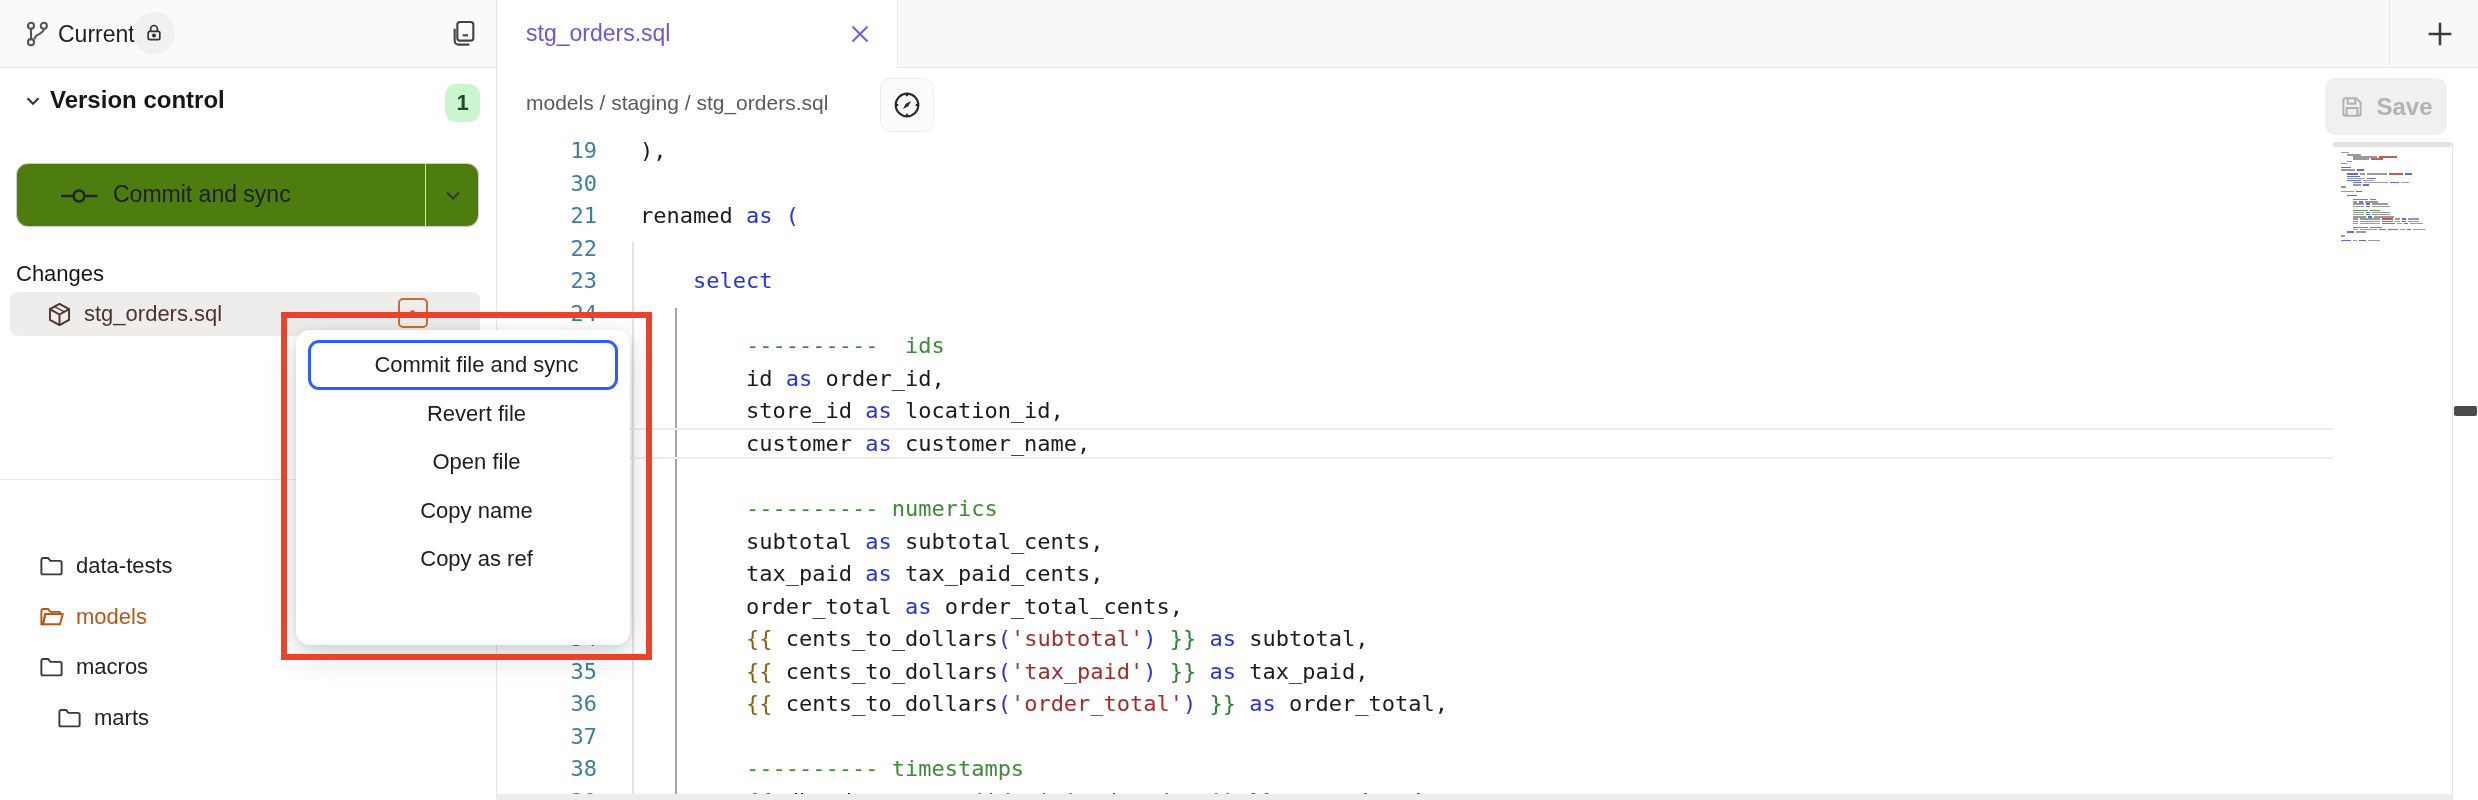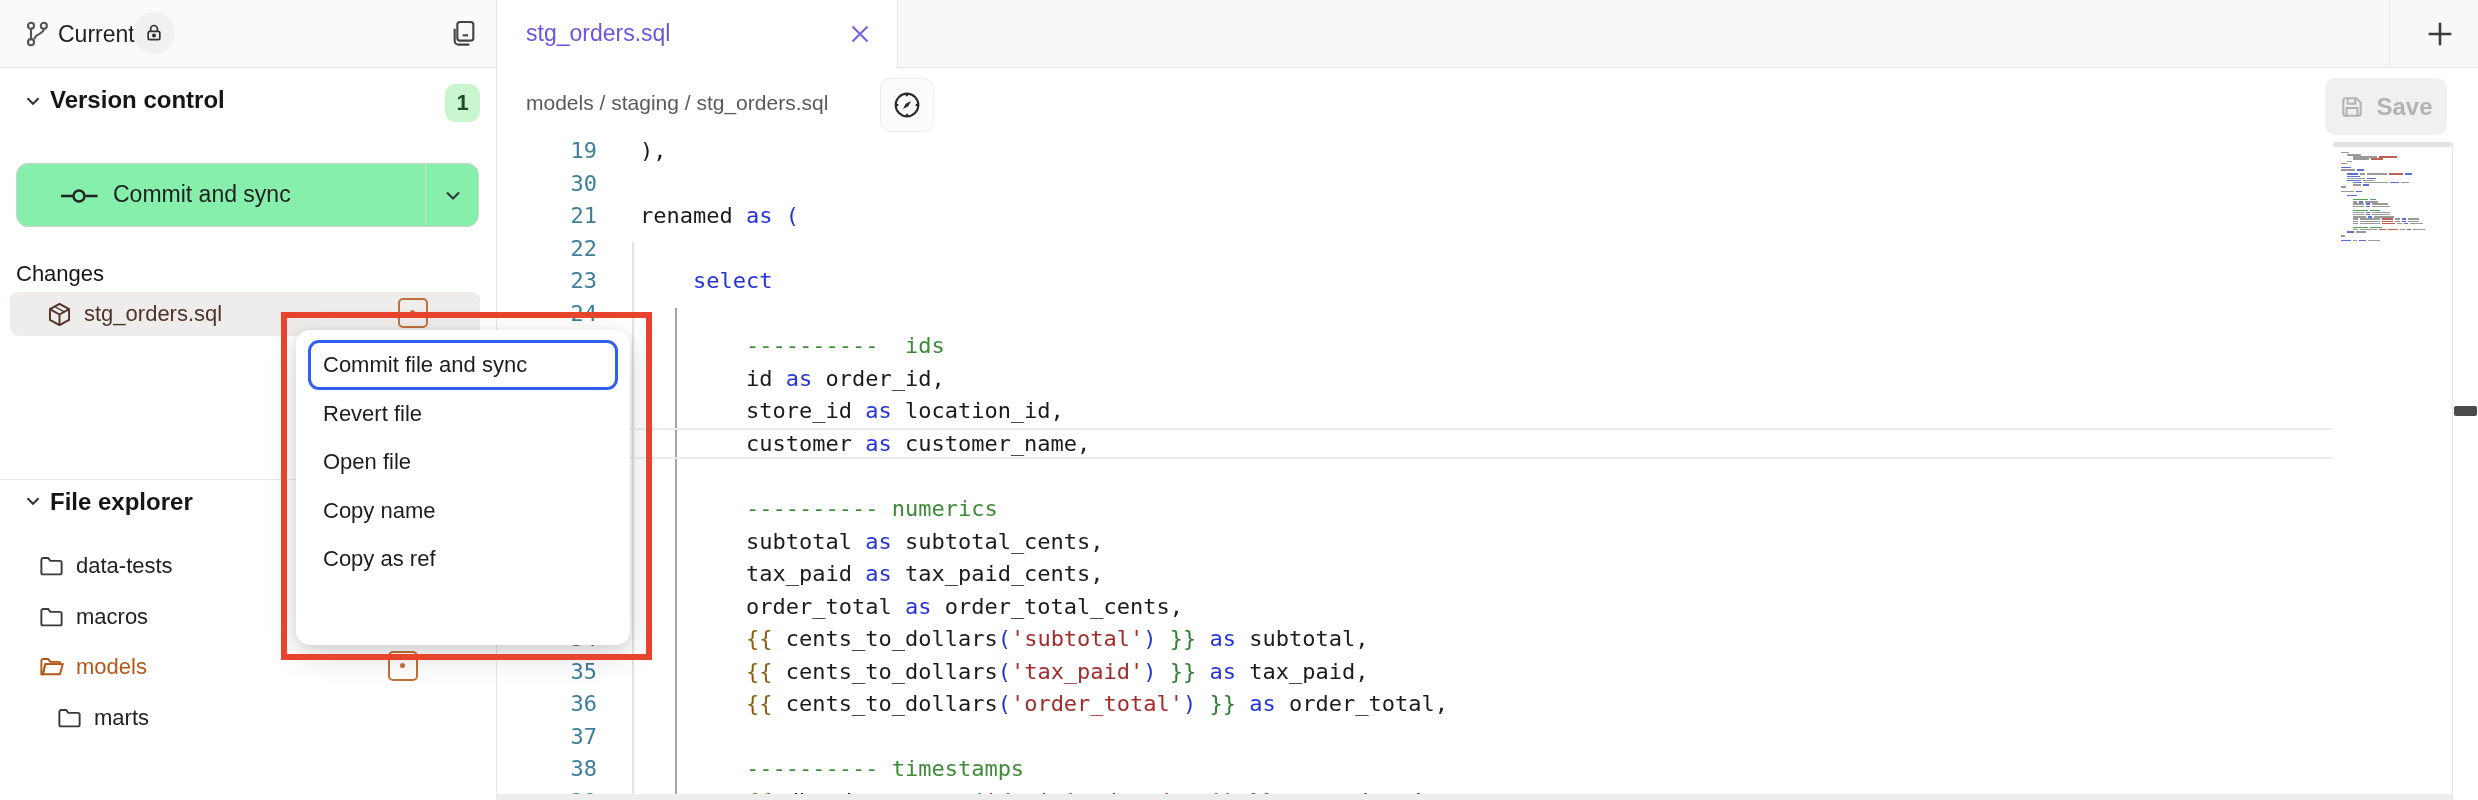--- a/index.html
+++ b/index.html
@@ -14,21 +14,21 @@
     background:#fafafa; border-bottom:1px solid #e8e8e8; }
   .sb-top-label { position:absolute; left:58px; top:21px; font-size:23px; color:#222; }
   .lock-badge { position:absolute; left:133px; top:12px; width:42px; height:42px;
     border-radius:50%; background:#f0f0f0; display:flex; align-items:center; justify-content:center; }
   .vc-row { position:absolute; left:0; top:80px; width:100%; height:42px; }
   .vc-title { position:absolute; left:50px; top:6px; font-size:24px; font-weight:700; color:#16161a; }
   .green-badge { position:absolute; right:16px; top:4px; min-width:35px; height:38px;
     background:#c9f6cf; color:#1b4d2a; border-radius:11px; font-size:22px; font-weight:600;
     display:flex; align-items:center; justify-content:center; padding:0 9px; }
   #commit-btn { position:absolute; left:16px; top:163px; width:463px; height:64px;
-    border:1.5px solid #cdcdcd; border-radius:12px; background:#86efac; cursor:pointer; }
+    border:1.5px solid #cdcdcd; border-radius:12px; background:#4d7c0f; cursor:pointer; }
   #commit-btn .label { position:absolute; left:96px; top:17px; font-size:23px; font-weight:500; color:#1f1f1f; }
   #commit-split { position:absolute; left:408px; top:0; width:55px; height:100%;
     border-left:1.5px solid #d6d6d6; display:flex; align-items:center; justify-content:center; }
   .section-label { position:absolute; left:16px; font-size:22px; font-weight:400; color:#16161a; }
   #changes-row { position:absolute; left:10px; top:292px; width:470px; height:44px;
     background:#efedec; border-radius:8px; cursor:pointer; }
   #changes-row .fname { position:absolute; left:74px; top:9px; font-size:22px; color:#50332a; }
   .mod-badge { position:absolute; width:30px; height:30px; border:2.5px solid #c2703a;
     border-radius:5px; }
   .mod-badge::after { content:""; position:absolute; left:10px; top:10px; width:5px; height:5px;
@@ -86,21 +86,21 @@
   #right-divider { position:absolute; left:1955px; top:0; width:1px; height:658px; background:#e6e6e6; }
   #drag-handle { position:absolute; left:1957px; top:264px; width:23px; height:10px;
     background:#4a4a4a; border-radius:2px; cursor:row-resize; }
   #bottom-scroll { position:absolute; left:0; top:652px; width:1955px; height:6px; background:#ededed; }
 
   
   #context-menu { position:absolute; left:296px; top:330px; width:334px; height:315px;
     background:#fff; border-radius:14px; box-shadow:0 10px 32px rgba(0,0,0,.16), 0 2px 8px rgba(0,0,0,.08);
     z-index:40; padding-top:11px; }
   .menu-item { position:relative; height:48.6px; line-height:48.6px; padding-left:27px;
-    font-size:22px; color:#1d1d1f; cursor:pointer; }
+    font-size:22px; color:#1d1d1f; cursor:pointer;text-align:center; }
   .menu-item .ring { position:absolute; left:12px; right:12px; top:-1px; height:50px;
     border:3px solid #2f5ef0; border-radius:11px; }
   #annotation-box { position:absolute; left:281px; top:312px; width:371px; height:348px;
     border:6px solid #e8432c; z-index:60; pointer-events:none; }
 
   svg { display:block; }
 </style>
 </head>
 <body>
 
@@ -165,55 +165,47 @@
         <path d="M3.8 7.4 L12 12 L20.2 7.4 M12 12 V21.2"></path>
         <path d="M7.5 4.9 L16.3 9.7" stroke-width="1.2"></path>
       </svg>
     </span>
     <span class="fname">stg_orders.sql</span>
     <span class="mod-badge" style="left:388px; top:6px;"></span>
   </div>
 
   <div id="explorer-divider"></div>
 
-  <div id="fe-header">
-    <span class="abs" style="left:22px; top:4px;">
-      <svg width="22" height="22" viewBox="0 0 24 24" fill="none" stroke="#333" stroke-width="2.2">
-        <path d="M6 9 l6 6 6-6"></path>
-      </svg>
-    </span>
-    <span class="fe-title">File explorer</span>
-  </div>
 
   <div id="explorer-list">
       <div class="fe-item">
         <span class="fe-icon" style="left: 38px;">
           <svg width="27" height="27" viewBox="0 0 24 24" fill="none" stroke="#3a3a3a" stroke-width="1.7">
             <path d="M3 17.5 V6 a1.5 1.5 0 0 1 1.5-1.5 H9 l2 2.5 h8.5 A1.5 1.5 0 0 1 21 8.5 v9 A1.5 1.5 0 0 1 19.5 19 h-15 A1.5 1.5 0 0 1 3 17.5 Z"></path>
           </svg>
         </span>
         <span class="fe-label" style="left: 76px;">data-tests</span>
-      </div>
-      <div class="fe-item">
-        <span class="fe-icon" style="left: 38px;">
-          <svg width="27" height="27" viewBox="0 0 24 24" fill="none" stroke="#3a3a3a" stroke-width="1.7">
-            <path d="M3 17.5 V6 a1.5 1.5 0 0 1 1.5-1.5 H9 l2 2.5 h8.5 A1.5 1.5 0 0 1 21 8.5 v9 A1.5 1.5 0 0 1 19.5 19 h-15 A1.5 1.5 0 0 1 3 17.5 Z"></path>
-          </svg>
-        </span>
-        <span class="fe-label" style="left: 76px;">macros</span>
       </div>
       <div class="fe-item accent">
         <span class="fe-icon" style="left: 38px;">
           <svg width="27" height="27" viewBox="0 0 24 24" fill="none" stroke="#b4561a" stroke-width="1.7">
             <path d="M3 6 a1.5 1.5 0 0 1 1.5-1.5 H9 l2 2.5 h7.5 A1.5 1.5 0 0 1 20 8.5 V9 H6.5 L4.5 18 H3 Z"></path>
             <path d="M6.5 9 H22 L19.5 18 H4.2 Z"></path>
           </svg>
         </span>
         <span class="fe-label" style="left: 76px;">models</span>
         <span class="mod-badge" style="left: 388px; top: 8px;"></span>
+      </div>
+      <div class="fe-item">
+        <span class="fe-icon" style="left: 38px;">
+          <svg width="27" height="27" viewBox="0 0 24 24" fill="none" stroke="#3a3a3a" stroke-width="1.7">
+            <path d="M3 17.5 V6 a1.5 1.5 0 0 1 1.5-1.5 H9 l2 2.5 h8.5 A1.5 1.5 0 0 1 21 8.5 v9 A1.5 1.5 0 0 1 19.5 19 h-15 A1.5 1.5 0 0 1 3 17.5 Z"></path>
+          </svg>
+        </span>
+        <span class="fe-label" style="left: 76px;">macros</span>
       </div>
       <div class="fe-item">
         <span class="fe-icon" style="left: 56px;">
           <svg width="27" height="27" viewBox="0 0 24 24" fill="none" stroke="#3a3a3a" stroke-width="1.7">
             <path d="M3 17.5 V6 a1.5 1.5 0 0 1 1.5-1.5 H9 l2 2.5 h8.5 A1.5 1.5 0 0 1 21 8.5 v9 A1.5 1.5 0 0 1 19.5 19 h-15 A1.5 1.5 0 0 1 3 17.5 Z"></path>
           </svg>
         </span>
         <span class="fe-label" style="left: 94px;">marts</span>
       </div>
     </div>

